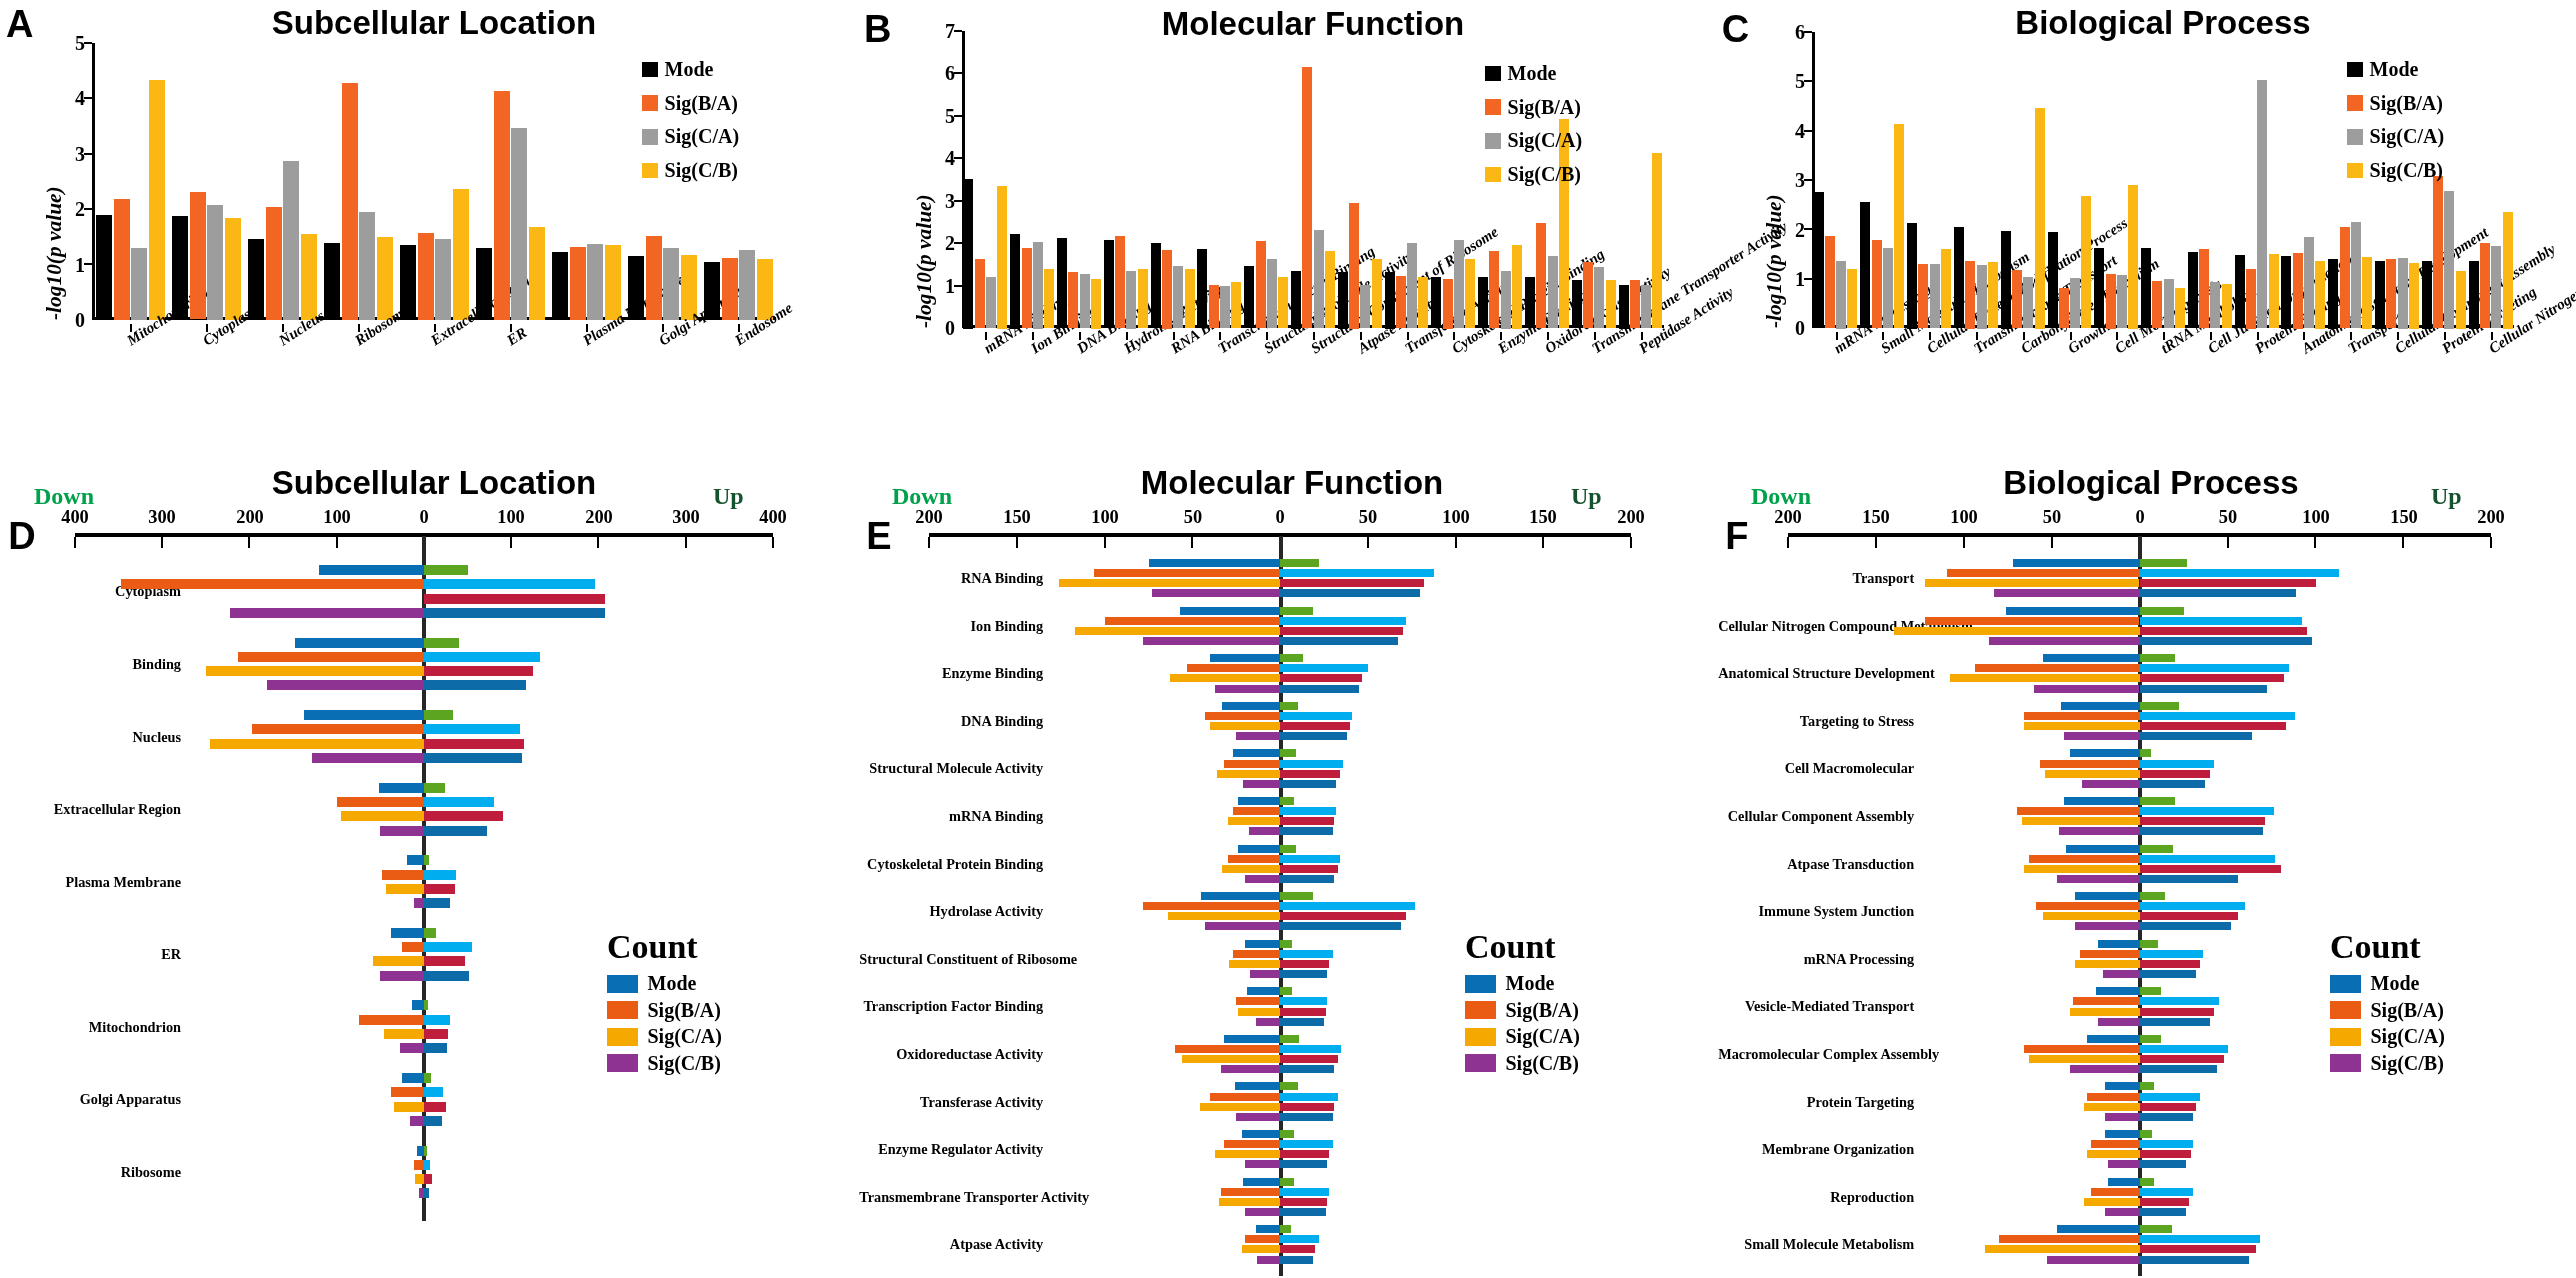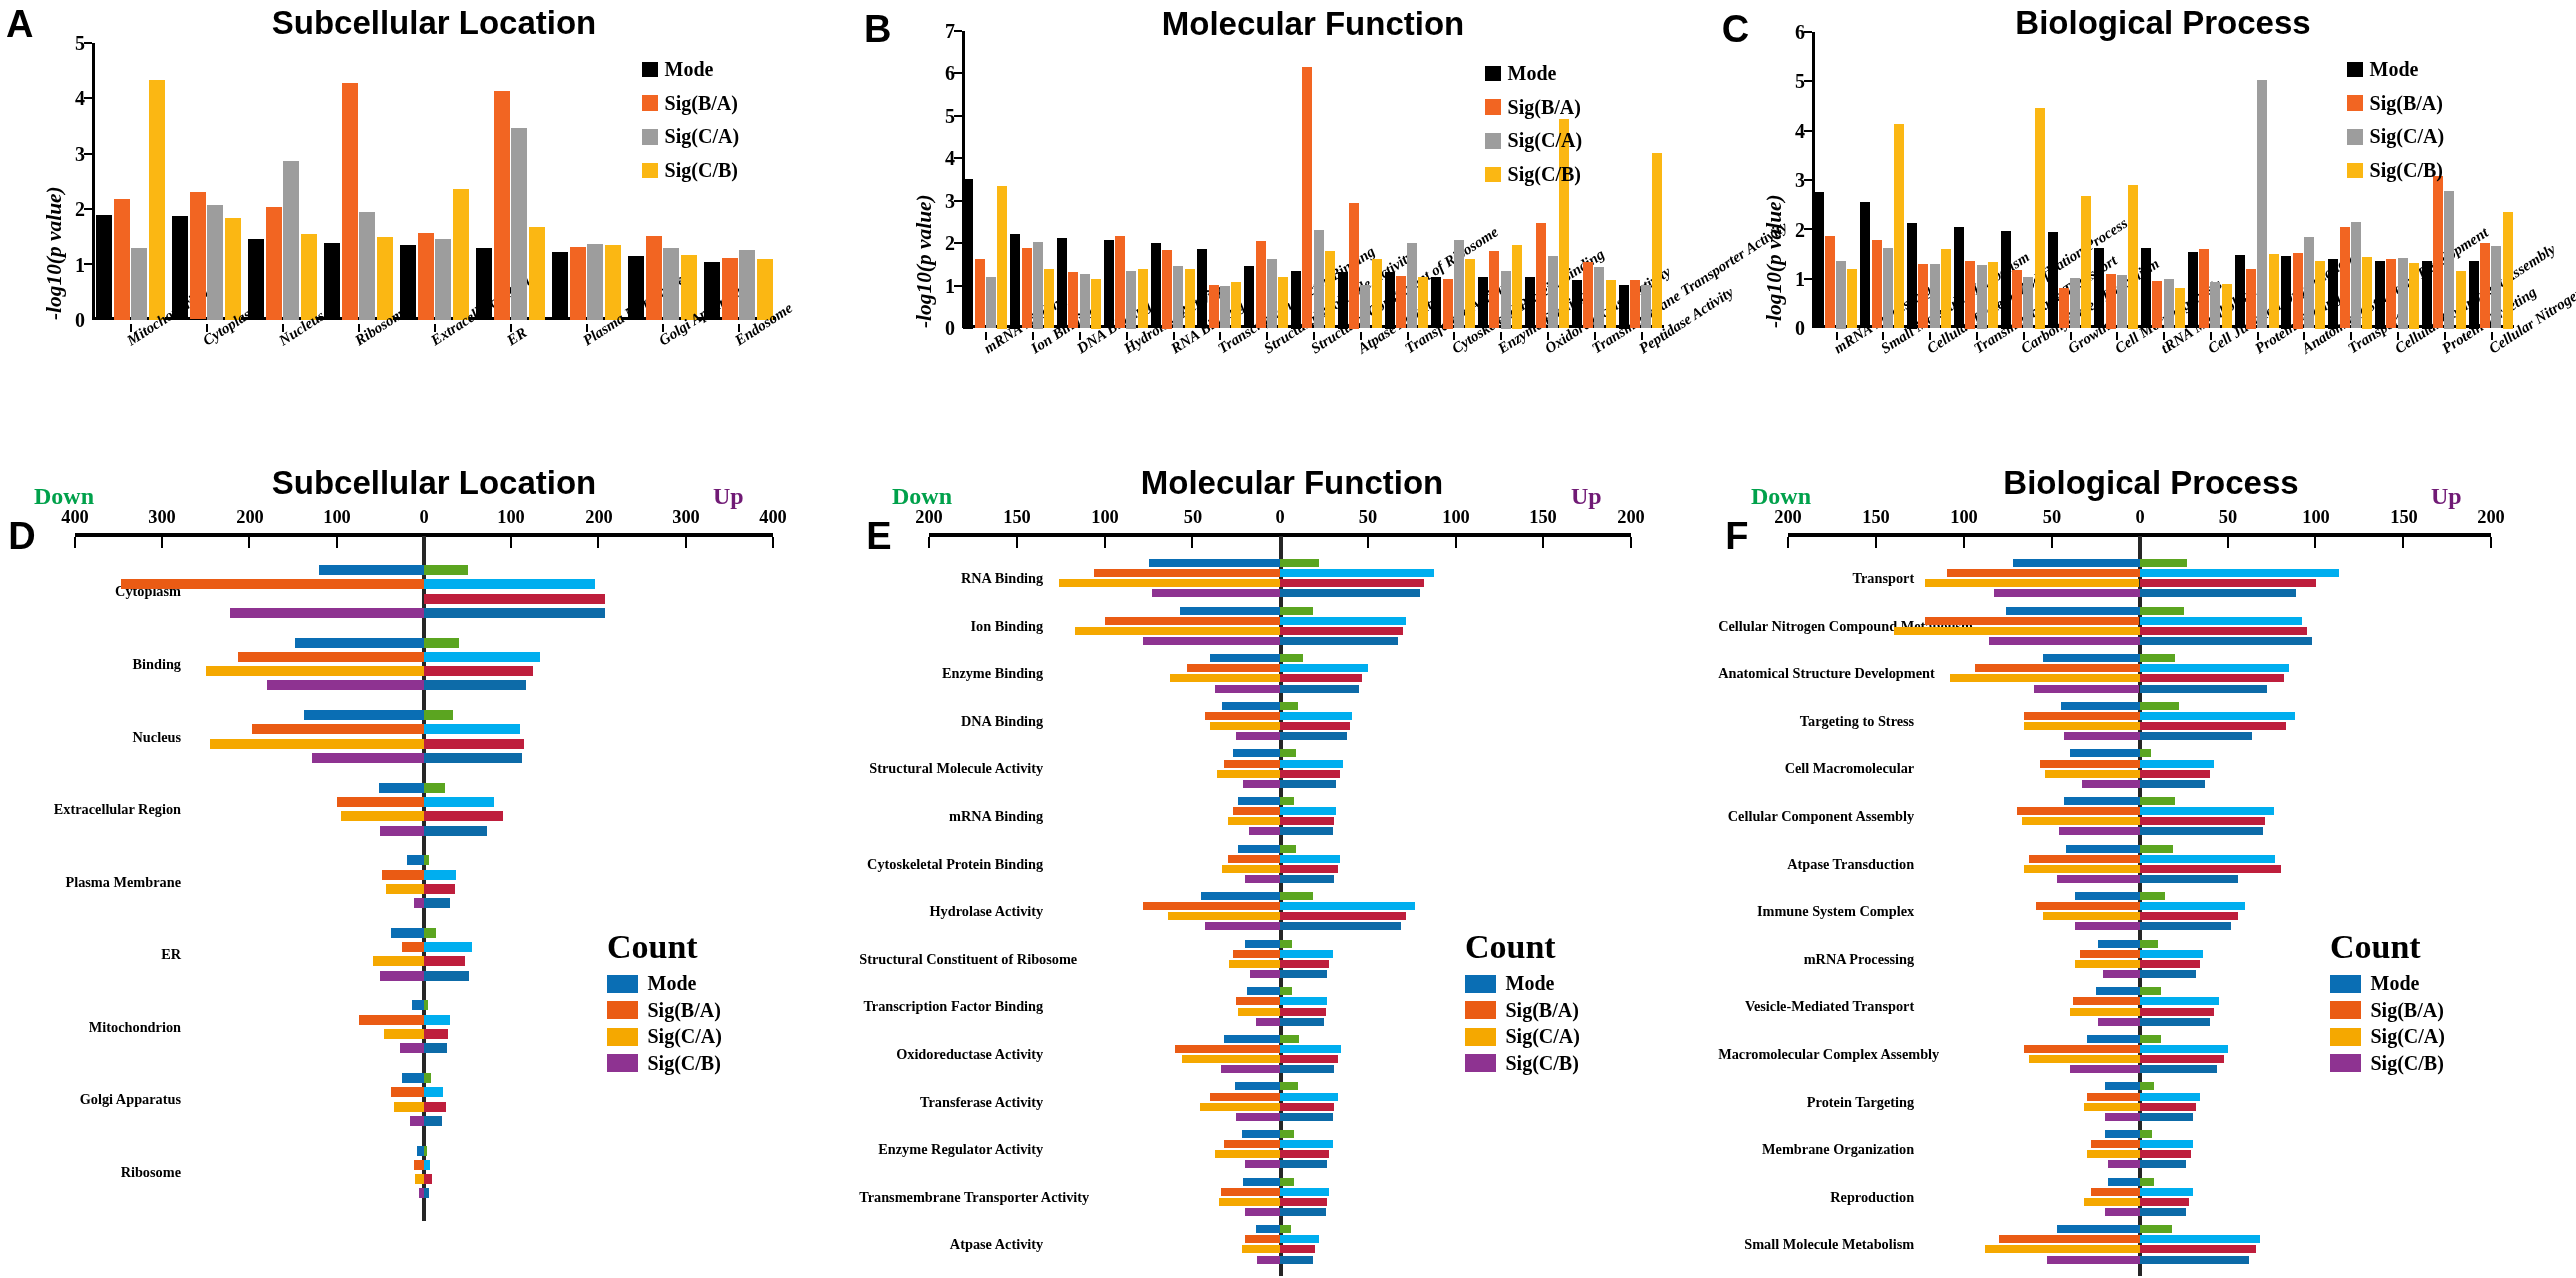--- a/index.html
+++ b/index.html
@@ -39,21 +39,21 @@
   }
   .legend-top { position:absolute; }
   .legend-top .lrow { display:flex; align-items:center; margin-bottom:10.7px; }
   .legend-top .sw { width:15.5px; height:15.5px; margin-right:7.1px; flex:0 0 auto; }
   .legend-top .lt { font-size:20px; font-weight:bold; white-space:nowrap; }
 
   
   .bot { position:absolute; }
   .dirlab { position:absolute; font-size:24px; font-weight:bold; white-space:nowrap; }
   .dirlab.down { color:#00A14B; }
-  .dirlab.up { color:#701a75; }
+  .dirlab.up { color:#14532d; }
   .haxis { position:absolute; height:4.2px; background:#000; }
   .haxis-tick { position:absolute; width:2.4px; height:10.7px; background:#000; }
   .haxis-num { position:absolute; font-size:18.4px; font-weight:bold; transform:translateX(-50%); white-space:nowrap; }
   .zeroline { position:absolute; width:3.6px; background:#262626; }
   .hbar { position:absolute; height:10px; }
   .catlab { position:absolute; font-size:14.3px; font-weight:bold; white-space:nowrap; text-align:right; transform:translateY(-50%); }
   .legend-bot { position:absolute; }
   .legend-bot .ltitle { font-size:34px; font-weight:bold; margin-bottom:6px; }
   .legend-bot .lrow { display:flex; align-items:center; margin-bottom:3.6px; }
   .legend-bot .sw { width:31px; height:18px; margin-right:9.5px; flex:0 0 auto; }
@@ -794,21 +794,21 @@
     <div class="hbar" style="left:423px;top:375px;width:123px;height:7.7px;background:#0D6BA8;"></div>
     <div class="catlab" style="left:1.2px;top:412px;width:196px;">Atpase Transduction</div>
     <div class="hbar" style="left:349px;top:393px;width:74px;height:7.7px;background:#0A6EB4;"></div>
     <div class="hbar" style="left:423px;top:393px;width:33px;height:7.7px;background:#5BA520;"></div>
     <div class="hbar" style="left:312px;top:403px;width:111px;height:7.7px;background:#EA5B14;"></div>
     <div class="hbar" style="left:423px;top:403px;width:135px;height:7.7px;background:#00AEEF;"></div>
     <div class="hbar" style="left:307px;top:413px;width:116px;height:7.7px;background:#F5A800;"></div>
     <div class="hbar" style="left:423px;top:413px;width:141px;height:7.7px;background:#BE1E3C;"></div>
     <div class="hbar" style="left:340px;top:423px;width:83px;height:7.7px;background:#8E3391;"></div>
     <div class="hbar" style="left:423px;top:423px;width:98px;height:7.7px;background:#0D6BA8;"></div>
-    <div class="catlab" style="left:1.2px;top:459px;width:196px;">Immune System Complex</div>
+    <div class="catlab" style="left:1.2px;top:459px;width:196px;">Immune System Junction</div>
     <div class="hbar" style="left:358px;top:440px;width:65px;height:7.7px;background:#0A6EB4;"></div>
     <div class="hbar" style="left:423px;top:440px;width:24.6px;height:7.7px;background:#5BA520;"></div>
     <div class="hbar" style="left:319px;top:450px;width:104px;height:7.7px;background:#EA5B14;"></div>
     <div class="hbar" style="left:423px;top:450px;width:105px;height:7.7px;background:#00AEEF;"></div>
     <div class="hbar" style="left:326px;top:460px;width:97px;height:7.7px;background:#F5A800;"></div>
     <div class="hbar" style="left:423px;top:460px;width:98px;height:7.7px;background:#BE1E3C;"></div>
     <div class="hbar" style="left:358px;top:470px;width:65px;height:7.7px;background:#8E3391;"></div>
     <div class="hbar" style="left:423px;top:470px;width:91px;height:7.7px;background:#0D6BA8;"></div>
     <div class="catlab" style="left:1.2px;top:507px;width:196px;">mRNA Processing</div>
     <div class="hbar" style="left:381px;top:488px;width:42px;height:7.7px;background:#0A6EB4;"></div>

